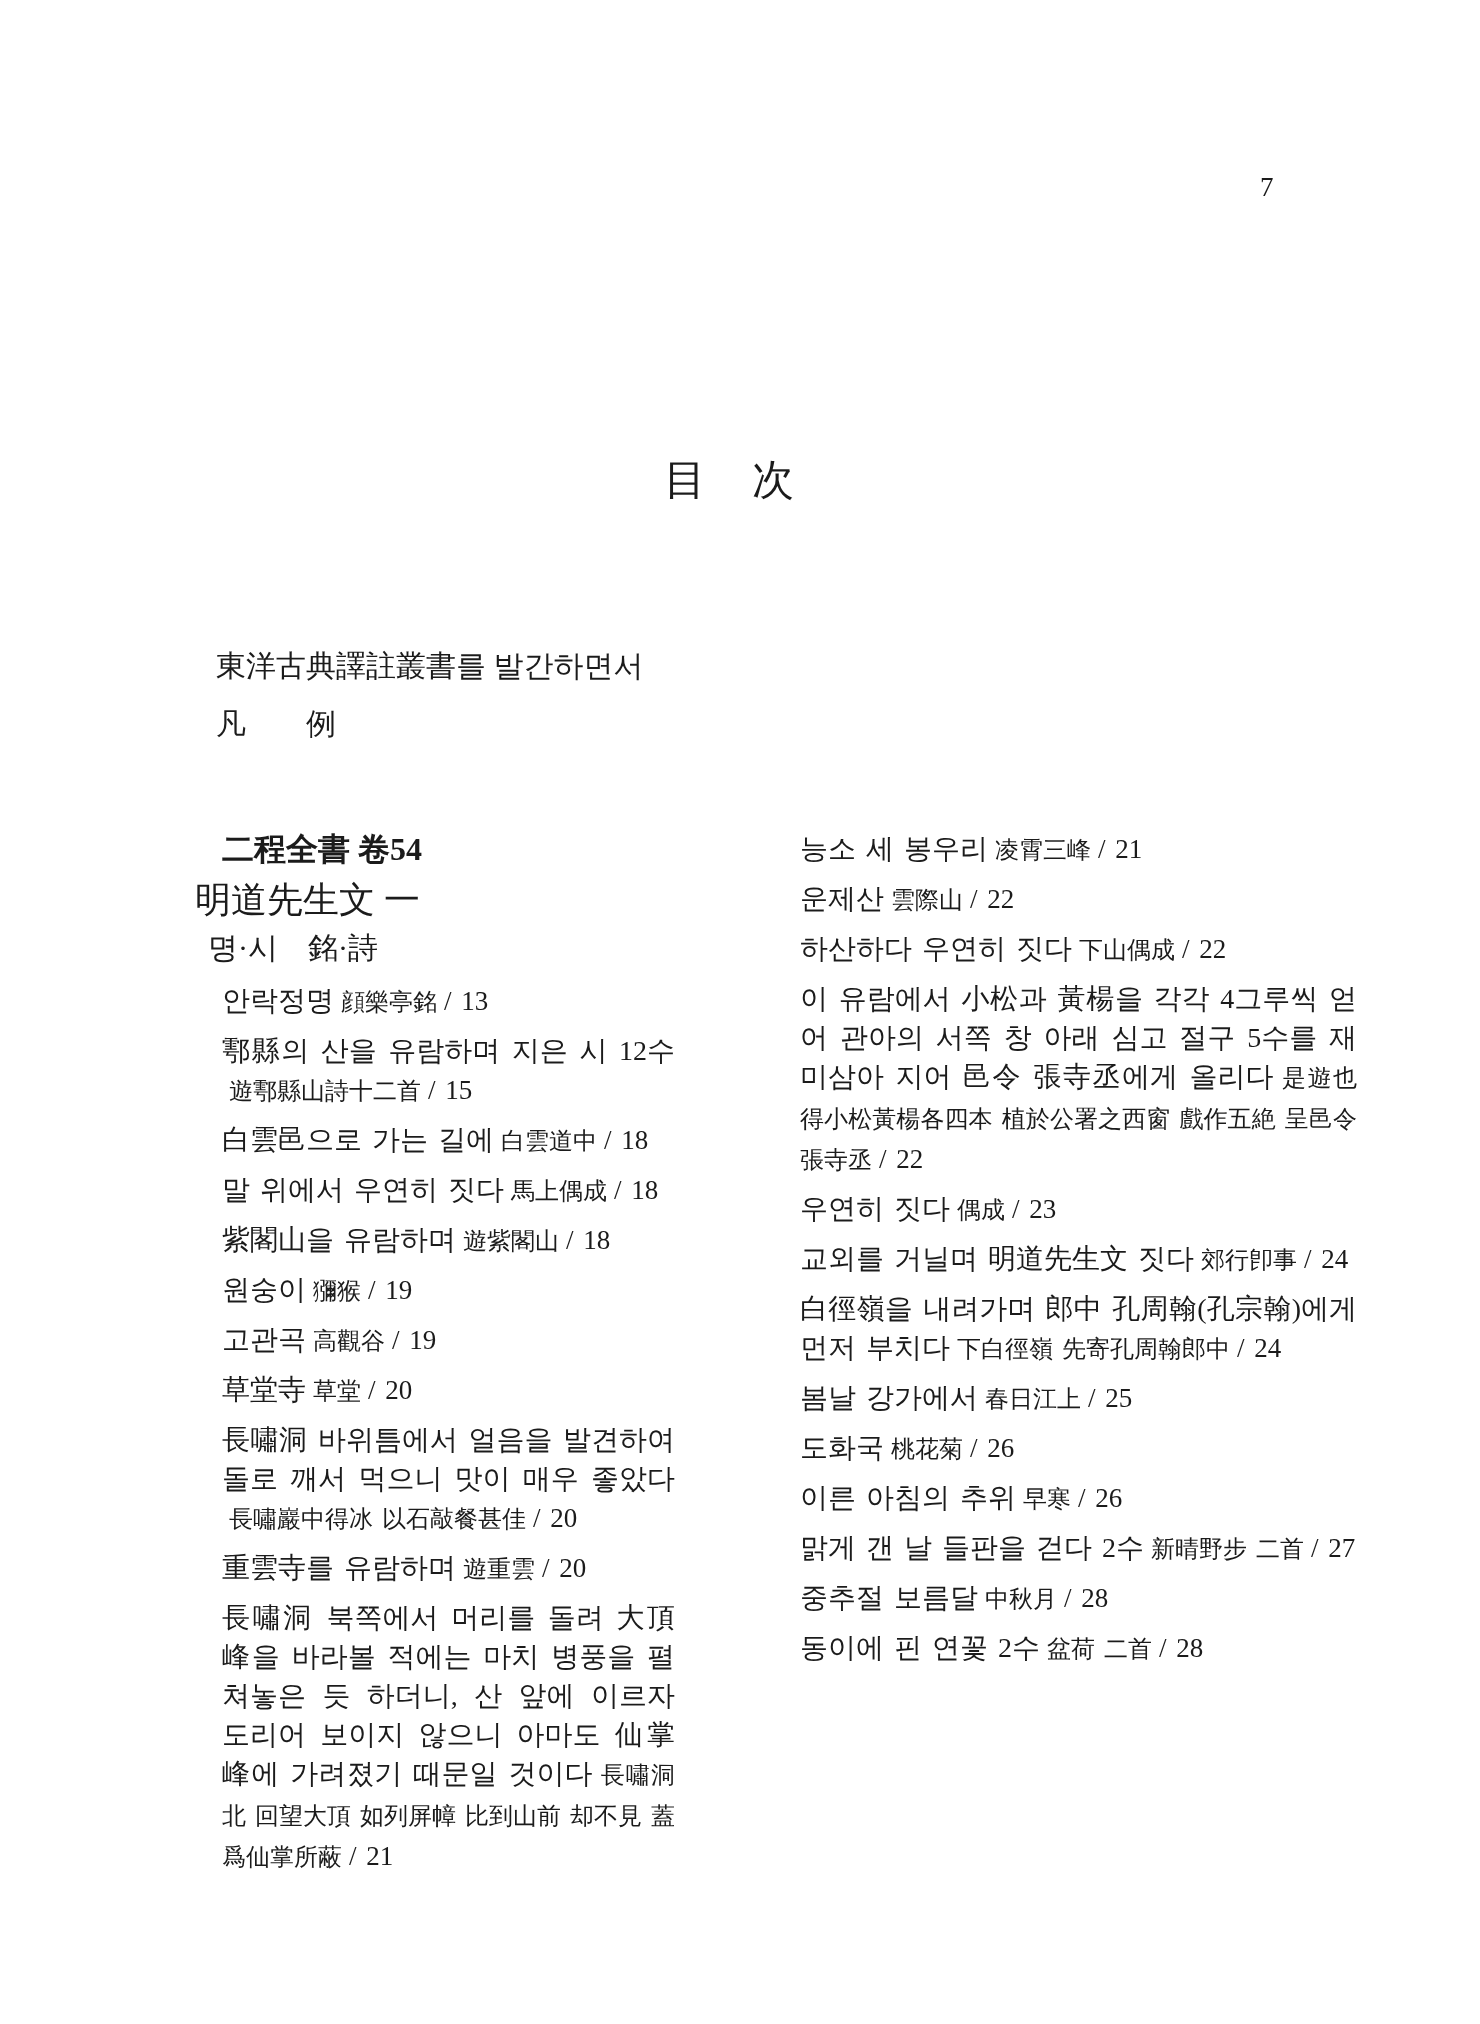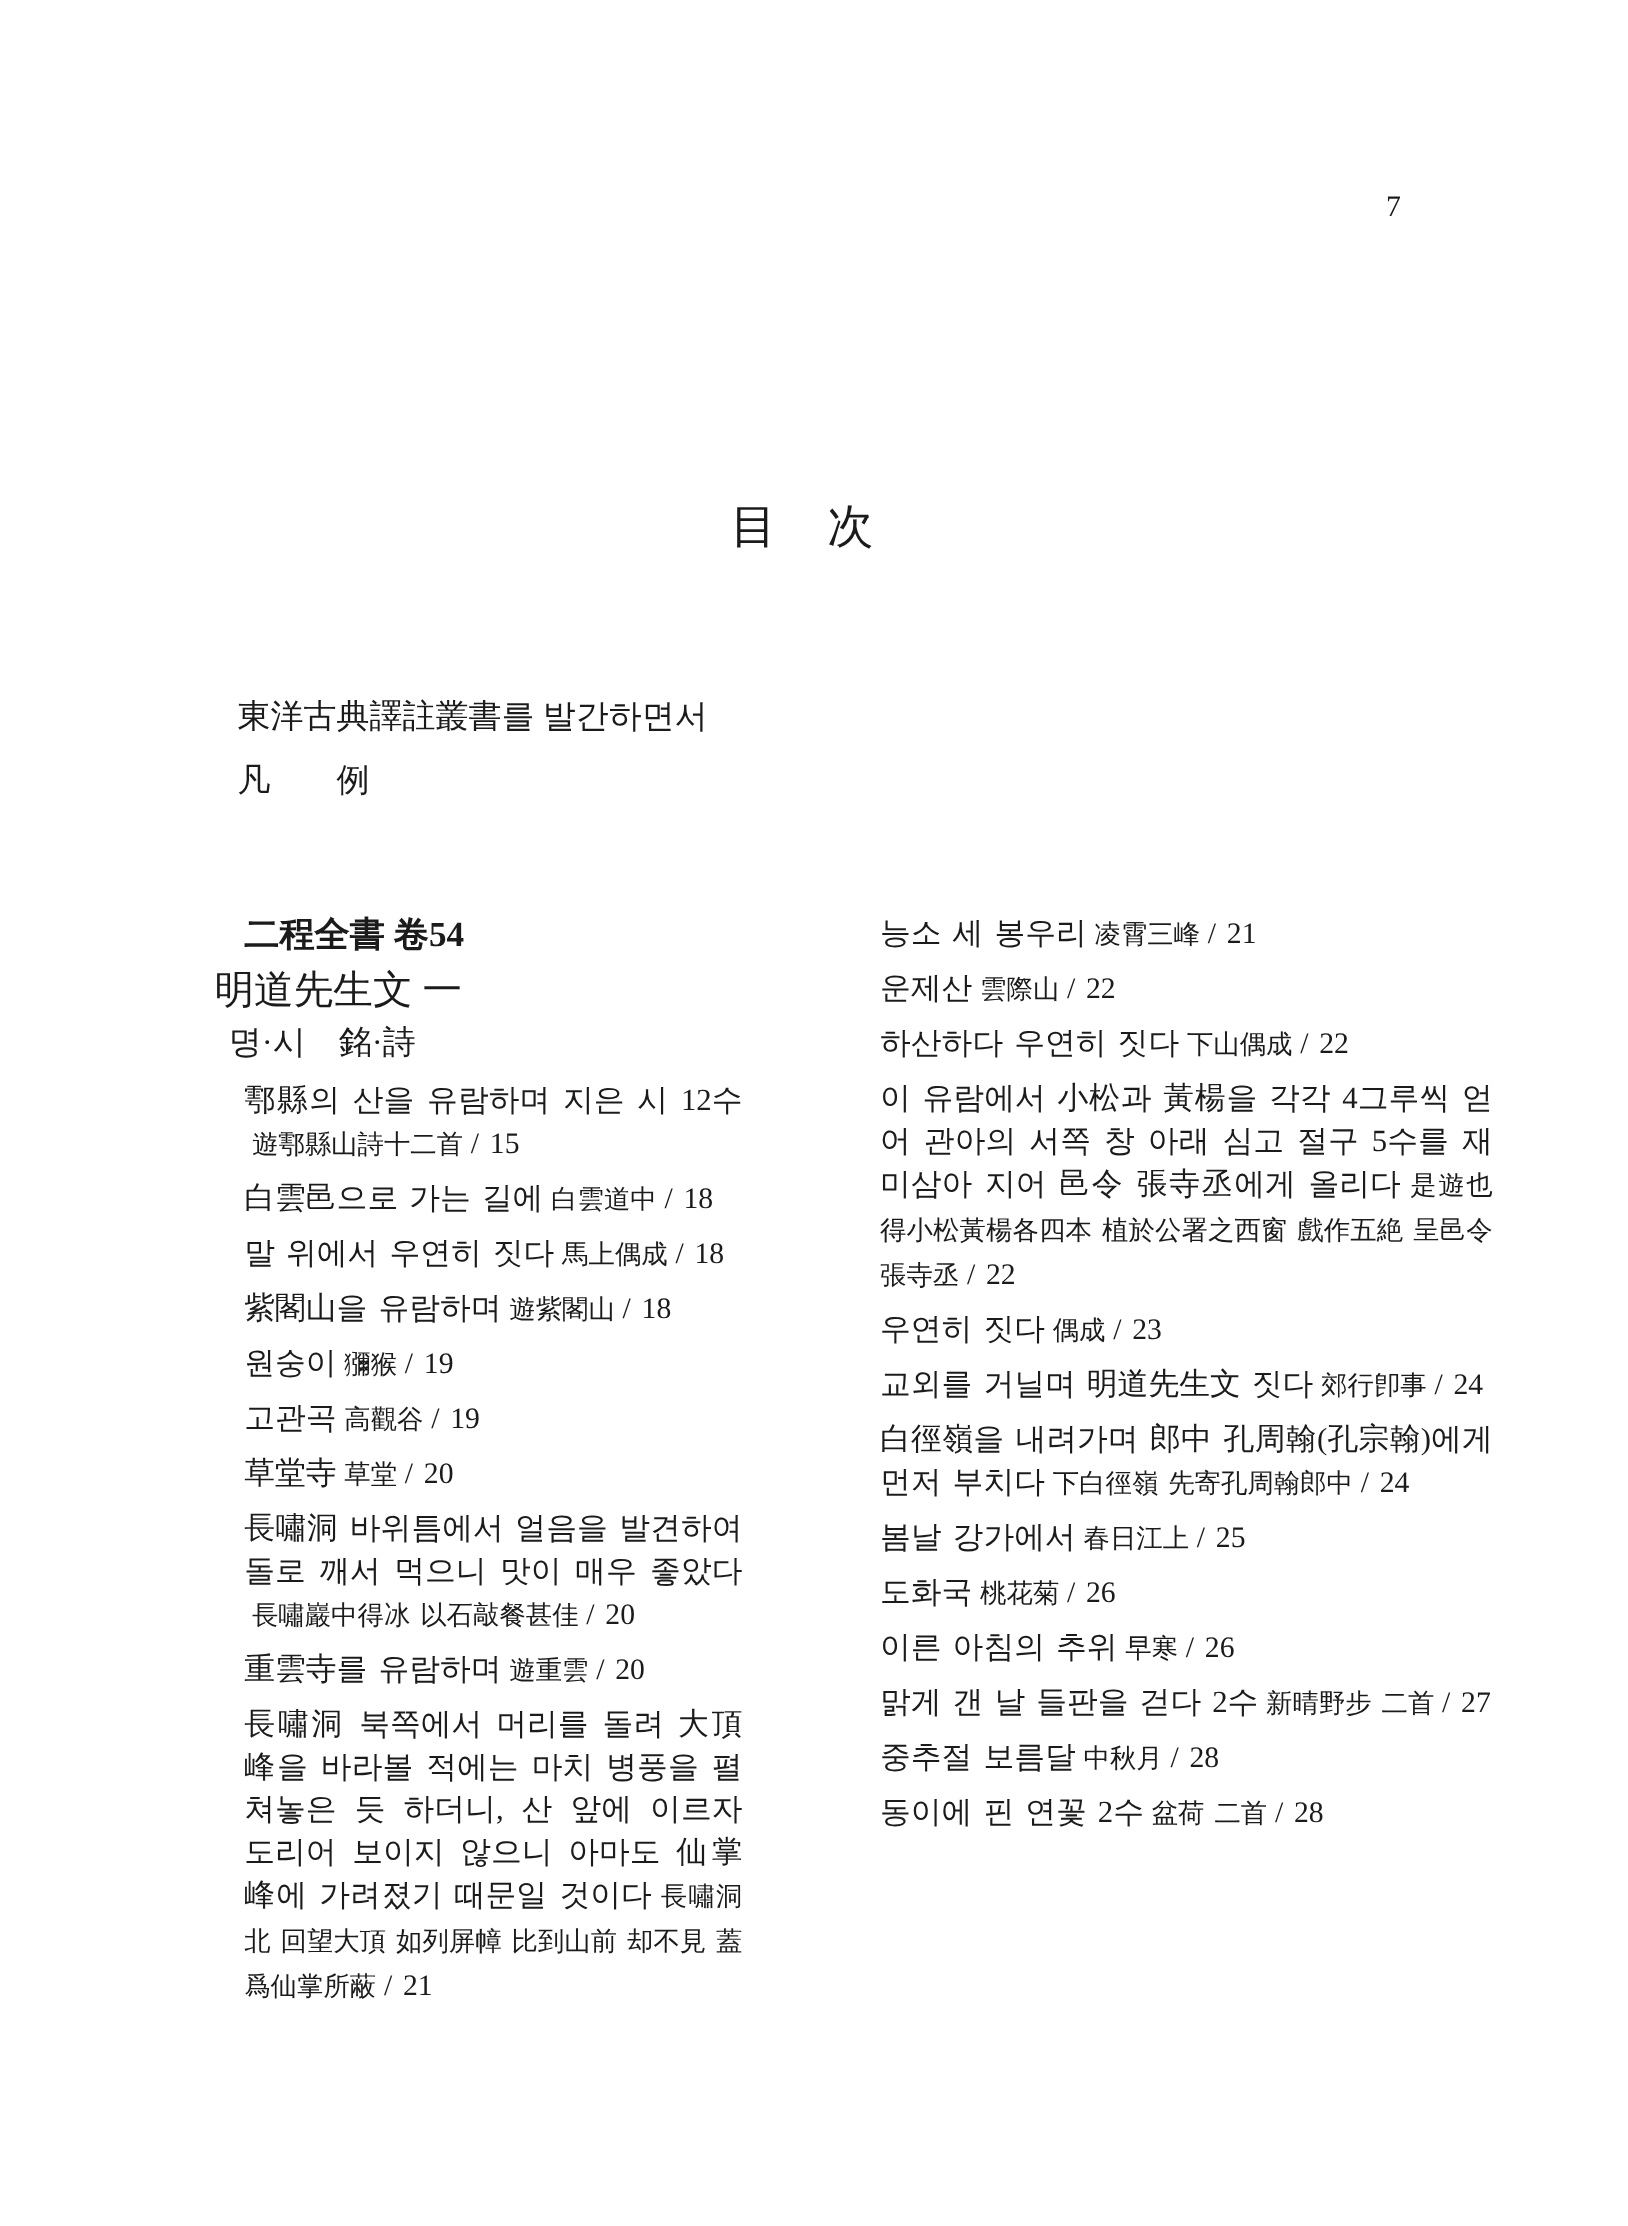--- a/index.html
+++ b/index.html
@@ -25,21 +25,21 @@
     top: 438px;
     margin: 16px;
     font-size: 42px;
     font-weight: normal;
     letter-spacing: 2px;
     line-height: 52px;
   }
   .front-matter {
     position: absolute;
     left: 216px;
-    top: 632px;
+    top: 646px;
     font-size: 30px;
   }
   .fm-line { line-height: 40px; }
   .fm-line2 { margin-top: 18px; }
 
   .col { position: absolute; }
   .col-left  { left: 195px; top: 828px; width: 480px; }
   .col-right { left: 800px; top: 829px; width: 557px; }
 
   .book-title {
@@ -93,20 +93,21 @@
   <div class="front-matter">
     <div class="fm-line">東洋古典譯註叢書를 발간하면서</div>
     <div class="fm-line fm-line2">凡　　例</div>
   </div>
 
   <div class="col col-left">
     <div class="book-title">二程全書 卷54</div>
     <div class="col-sub">明道先生文 一</div>
     <div class="col-cat">명·시　銘·詩</div>
     <div class="entries" id="left-entries">
+        <div class="entry"><span class="seg ko">안락정명</span><span class="seg hanja">顔樂亭銘</span><span class="page-ref">/ 13</span></div>
         <div class="entry"><span class="seg ko">鄠縣의 산을 유람하며 지은 시 12수</span><span class="seg hanja">遊鄠縣山詩十二首</span><span class="page-ref">/ 15</span></div>
         <div class="entry"><span class="seg ko">白雲邑으로 가는 길에</span><span class="seg hanja">白雲道中</span><span class="page-ref">/ 18</span></div>
         <div class="entry"><span class="seg ko">말 위에서 우연히 짓다</span><span class="seg hanja">馬上偶成</span><span class="page-ref">/ 18</span></div>
         <div class="entry"><span class="seg ko">紫閣山을 유람하며</span><span class="seg hanja">遊紫閣山</span><span class="page-ref">/ 18</span></div>
         <div class="entry"><span class="seg ko">원숭이</span><span class="seg hanja">獼猴</span><span class="page-ref">/ 19</span></div>
         <div class="entry"><span class="seg ko">고관곡</span><span class="seg hanja">高觀谷</span><span class="page-ref">/ 19</span></div>
         <div class="entry"><span class="seg ko">草堂寺</span><span class="seg hanja">草堂</span><span class="page-ref">/ 20</span></div>
         <div class="entry"><span class="seg ko">長嘯洞 바위틈에서 얼음을 발견하여 돌로 깨서 먹으니 맛이 매우 좋았다</span><span class="seg hanja">長嘯巖中得冰 以石敲餐甚佳</span><span class="page-ref">/ 20</span></div>
         <div class="entry"><span class="seg ko">重雲寺를 유람하며</span><span class="seg hanja">遊重雲</span><span class="page-ref">/ 20</span></div>
         <div class="entry"><span class="seg ko">長嘯洞 북쪽에서 머리를 돌려 大頂峰을 바라볼 적에는 마치 병풍을 펼쳐놓은 듯 하더니, 산 앞에 이르자 도리어 보이지 않으니 아마도 仙掌峰에 가려졌기 때문일 것이다</span><span class="seg hanja">長嘯洞北 回望大頂 如列屏幛 比到山前 却不見 蓋爲仙掌所蔽</span><span class="page-ref">/ 21</span></div>

